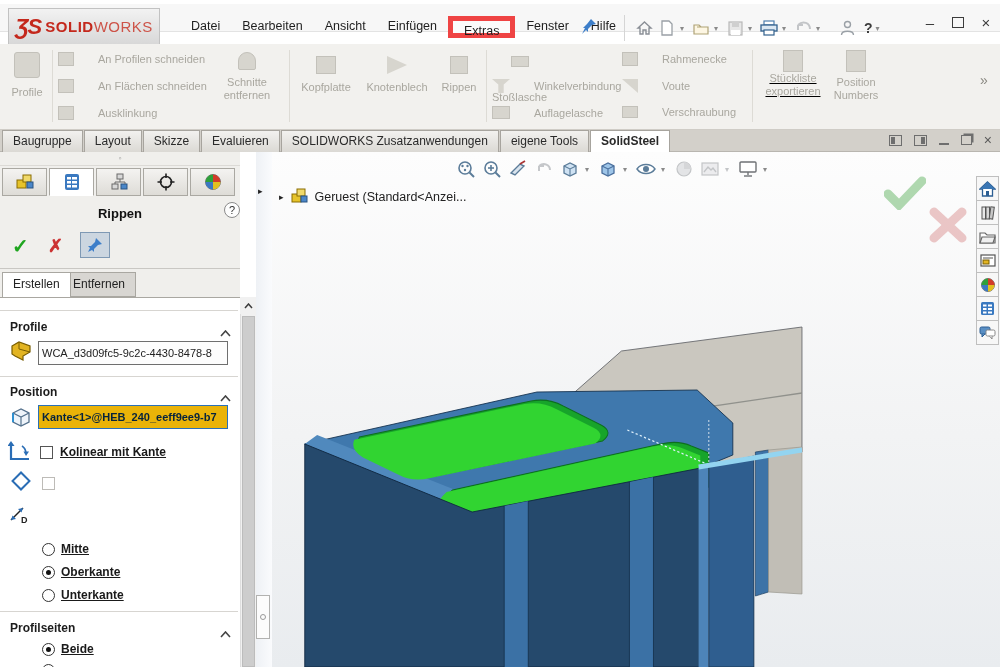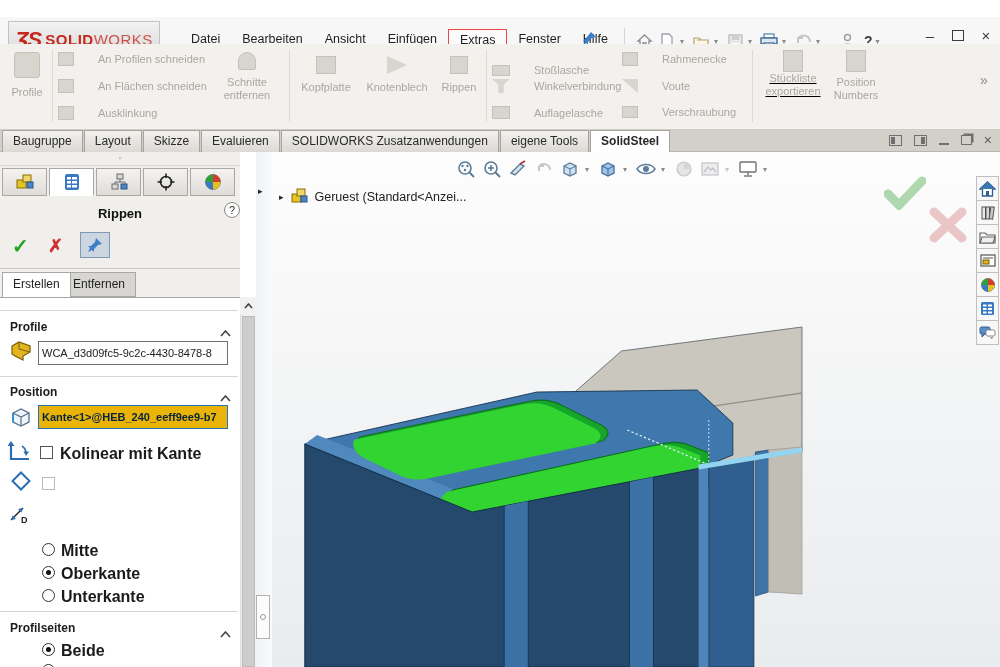--- a/index.html
+++ b/index.html
@@ -2,28 +2,28 @@
 <html><head>
 <meta charset="utf-8">
 <style>
   * { margin:0; padding:0; box-sizing:border-box; }
   html,body { width:1000px; height:667px; overflow:hidden; }
   body { font-family:"Liberation Sans", sans-serif; background:#f0f0f0; position:relative; }
   .abs { position:absolute; }
   #stage { position:relative; width:1000px; height:667px; overflow:hidden; background:#fff; }
 
   
-  #titlebar { left:0; top:17px; width:1000px; height:28px; background:#f7f7f7; border-bottom:1px solid #e3e3e3; }
+  #titlebar { left:0; top:4px; width:1000px; height:28px; background:#f7f7f7; border-bottom:1px solid #e3e3e3; }
   #logo-box { left:8px; top:4px; width:152px; height:37px; background:linear-gradient(#f2f2f2,#d8d8d8); border:1px solid #c2c2c2; display:flex; align-items:center; justify-content:center; gap:4px; }
   .logo-ds { color:#c4281c; font-size:22px; font-weight:bold; font-style:italic; letter-spacing:-1px; }
   .logo-solid { color:#c4281c; font-size:15px; font-weight:bold; letter-spacing:.5px; }
   .logo-works { color:#cd5348; font-size:15px; letter-spacing:.5px; margin-left:-4px; }
   #menus { left:180px; top:12px; height:22px; display:flex; }
   .menu-item { padding:3px 11px; font-size:12.5px; color:#1e1e1e; }
-  .menu-item.boxed { border:1px solid #ef4444; background:#fbfbfb; }
+  .menu-item.boxed { border:5px solid #ef4444; background:#fbfbfb; }
   #qat { left:618px; top:11px; display:flex; align-items:center; gap:3px; }
   .qat-ic { width:20px; height:20px; display:flex; align-items:center; justify-content:center; }
   .caret { font-size:8px; color:#8a8a8a; width:8px; }
   .tb-sep { width:1px; height:26px; background:#d5d5d5; margin:0 6px; }
   #win-btns { right:6px; top:10px; display:flex; gap:14px; align-items:center; }
   .win-glyph { font-size:15px; color:#3c3c3c; width:16px; text-align:center; }
   .restore-box { width:12px; height:11px; border:1.5px solid #3c3c3c; }
 
   
   #ribbon { left:0; top:44px; width:1000px; height:86px; background:#f2f1ee; border-bottom:1px solid #cfccc6; }
@@ -63,21 +63,21 @@
   .mode-tab.idle { background:#d8d6d2; }
   #pm-content { left:0; top:145px; width:240px; height:370px; background:#ffffff; border-top:1px solid #a9a7a1; }
   .sec-div { position:absolute; left:0; width:238px; height:1px; background:#d7d5d1; }
   .sec-head { position:absolute; left:10px; font-size:12px; font-weight:bold; color:#1c1c1c; }
   .chev { position:absolute; left:220px; }
   .fld { position:absolute; left:38px; width:190px; height:24px; border:1px solid #6f6f6f; background:#fdfdfd; font-size:11px; color:#222; padding:5px 3px 0; white-space:nowrap; overflow:hidden; }
   .fld.sel { background:#eab308; border:1px solid #2a70b8; color:#06233d; font-weight:bold; }
   .fld.dis { background:#f0efed; border:1px solid #b9b7b3; color:#8f8d89; }
   .cb { position:absolute; width:13px; height:13px; border:1px solid #555; background:#fff; }
   .cb.dis { border-color:#bdbbb7; }
-  .lbl { position:absolute; font-size:16px; font-weight:600; color:#1a1a1a; white-space:nowrap; }
+  .lbl { position:absolute; font-size:12px; font-weight:600; color:#1a1a1a; white-space:nowrap;text-decoration:underline; }
   .lbl.dis { color:#9b9995; line-height:13px; font-weight:600; }
   .radio { position:absolute; width:13px; height:13px; border:1.5px solid #333; border-radius:50%; background:#fff; }
   .radio.on::after { content:""; position:absolute; left:2.5px; top:2.5px; width:5px; height:5px; border-radius:50%; background:#111; }
   .spin { position:absolute; right:1px; top:1px; width:15px; height:21px; display:flex; flex-direction:column; }
   .spin div { flex:1; border:1px solid #b5b3af; background:#eceae7; font-size:5px; color:#555; text-align:center; line-height:9px; }
 
   
   #scrollbar { left:240px; top:297px; width:16px; height:370px; background:#f1f1f1; border-left:1px solid #dedede; }
   #sb-up { left:240px; top:297px; width:16px; height:17px; background:#f1f1f1; display:flex; align-items:center; justify-content:center; }
   #sb-thumb { left:242px; top:316px; width:13px; height:351px; background:#cdcdcd; border:1px solid #bcbcbc; }
@@ -215,21 +215,21 @@
     <div class="rb-big" style="left:360px;top:12px;width:74px;">
       <div class="gicon" style="width:20px;height:18px;clip-path:polygon(0 0,100% 50%,0 100%);border:none;"></div>
       <span class="rb-label" style="margin-top:7px;">Knotenblech</span>
     </div>
     <div class="rb-big" style="left:436px;top:12px;width:46px;">
       <div class="gicon" style="width:18px;height:18px;"></div>
       <span class="rb-label" style="margin-top:7px;">Rippen</span>
     </div>
     <div class="rb-sep" style="left:486px;"></div>
 
-    <div class="rb-row" style="left:492px;top:20px;">
+    <div class="rb-row" style="left:492px;top:12px;flex-direction:column;">
       <div class="gicon" style="width:18px;height:11px;"></div>
       <span class="rb-label">Stoßlasche</span>
     </div>
     <div class="rb-row" style="left:492px;top:35px;">
       <div class="gicon" style="width:18px;height:14px;clip-path:polygon(0 0,100% 0,65% 40%,65% 100%,35% 100%,35% 40%);border:none;"></div>
       <span class="rb-label">Winkelverbindung</span>
     </div>
     <div class="rb-row" style="left:492px;top:62px;">
       <div class="gicon" style="width:18px;height:13px;"></div>
       <span class="rb-label">Auflagelasche</span>

